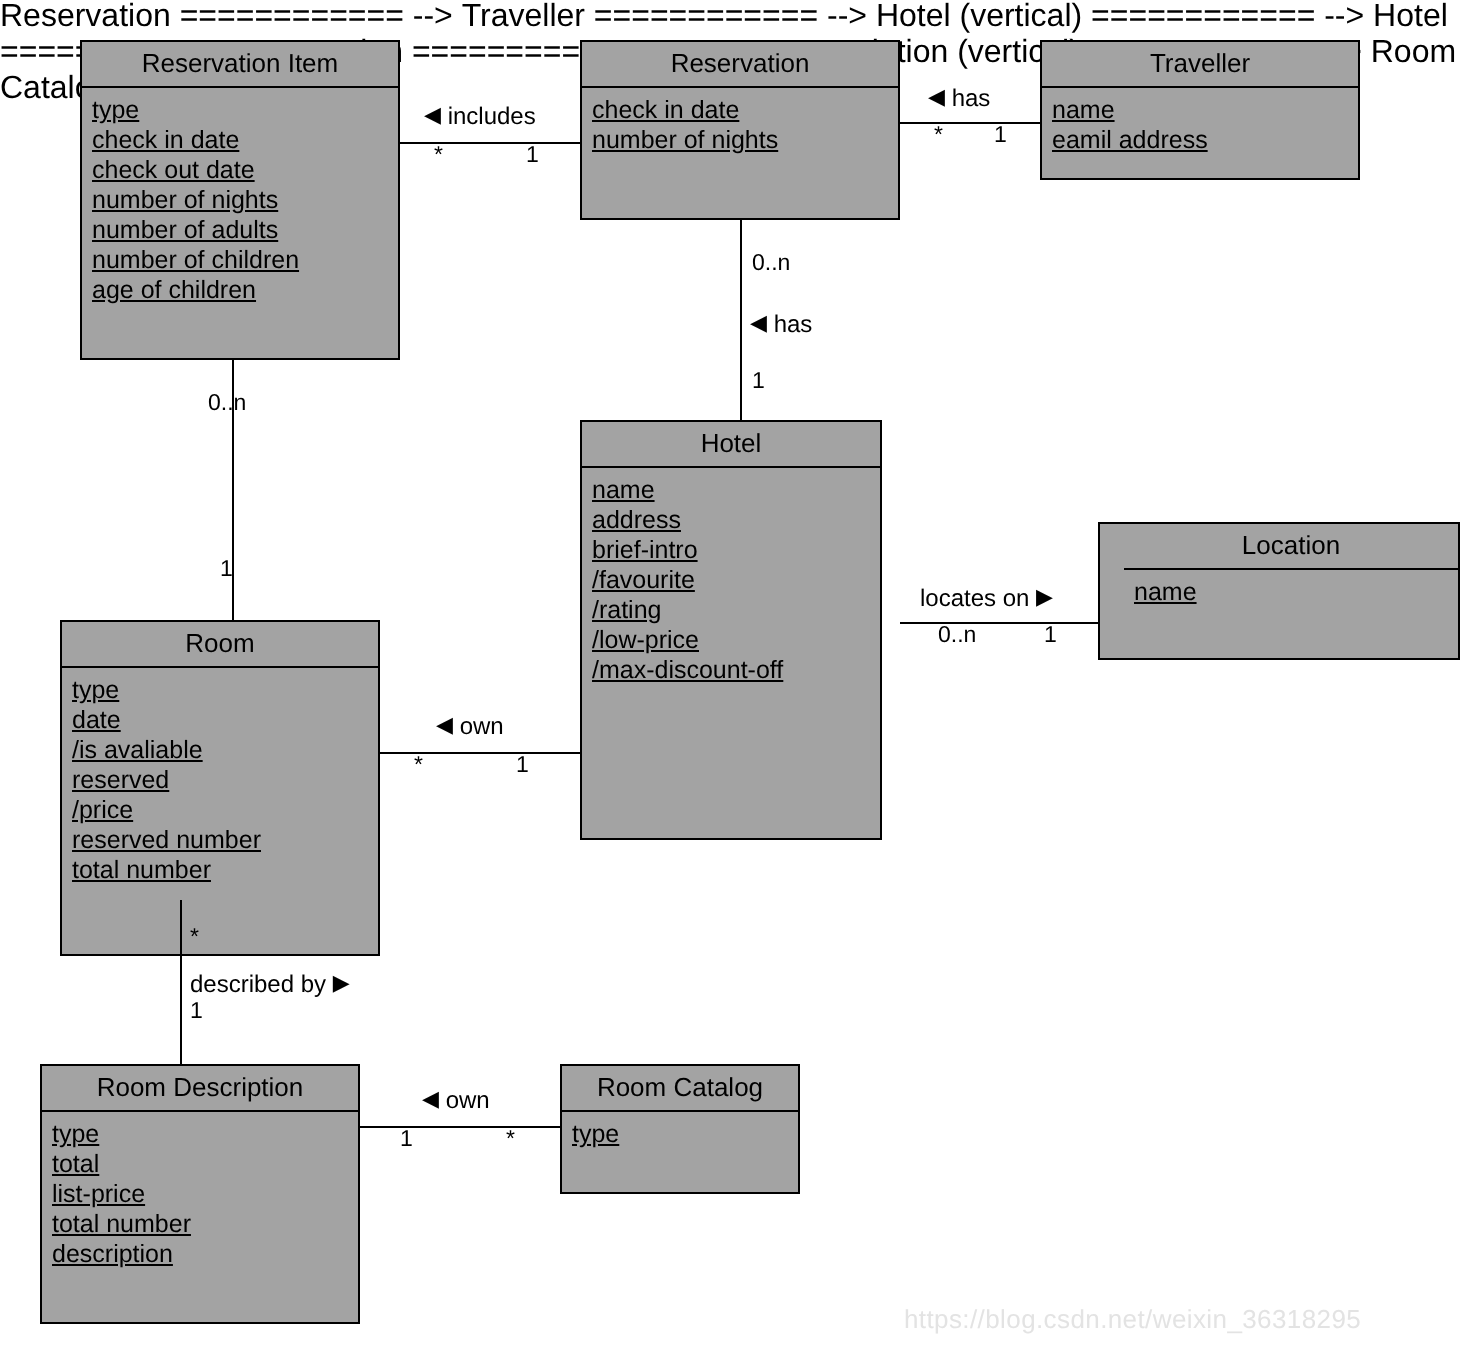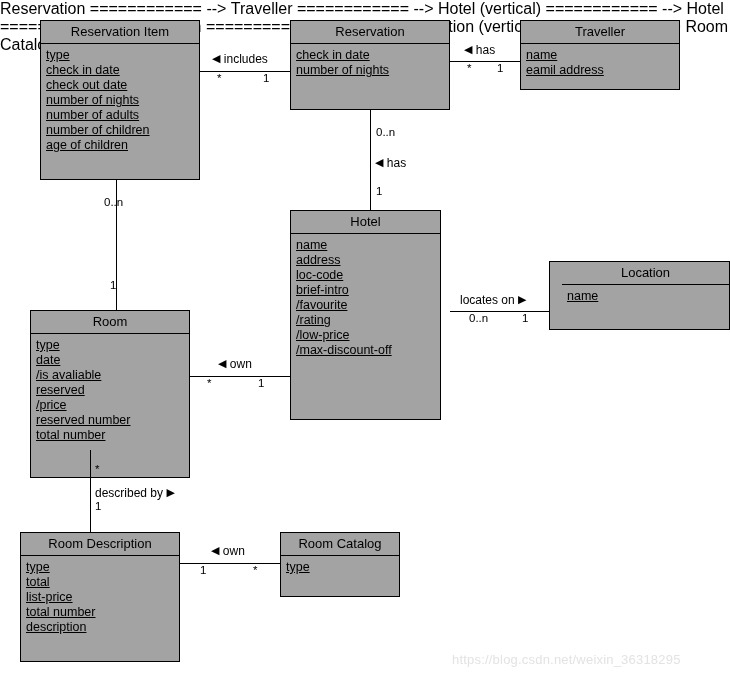--- a/index.html
+++ b/index.html
@@ -116,21 +116,20 @@
       <li>eamil address</li>
     </ul>
   </div>
 
   
   <div class="uml-class" style="left:290px; top:210px; width:151px; height:210px;">
     <div class="class-name">Hotel</div>
     <ul class="attr-list">
       <li>name</li>
       <li>address</li>
-      <li>loc-code</li>
       <li>brief-intro</li>
       <li>/favourite</li>
       <li>/rating</li>
       <li>/low-price</li>
       <li>/max-discount-off</li>
     </ul>
   </div>
 
   
   <div class="uml-class" style="left:549px; top:261px; width:181px; height:69px;padding-left:12px;">

